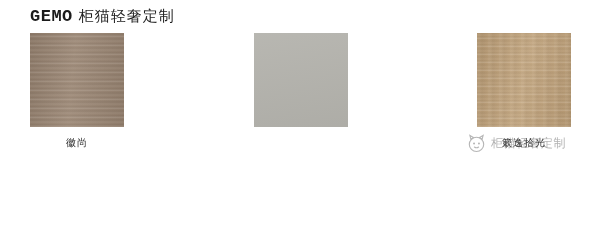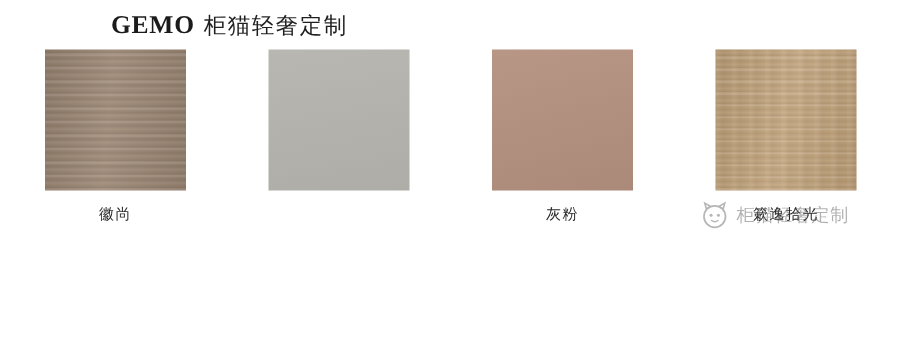--- a/index.html
+++ b/index.html
@@ -22,22 +22,21 @@
     top: 7px;
     display: flex;
     align-items: baseline;
     white-space: nowrap;
   }
   .brand-latin {
     font-size: 17px;
     font-weight: bold;
     letter-spacing: 0.5px;
     color: #1b1b1b;
-    font-family: Liberation Serif, serif;
-    margin-left: 44px;
+    font-family: Liberation Mono, monospace;
   }
   .brand-cn {
     font-size: 15px;
     font-weight: 500;
     color: #1f1f1f;
     margin-left: 6px;
     letter-spacing: 1px;
     font-family: "DejaVu Sans", "Liberation Sans", sans-serif;
   }
 
@@ -172,24 +171,20 @@
 
   <div class="swatch-cell">
     <div class="swatch-tile tex-taupe"></div>
     <div class="swatch-label">徽尚</div>
   </div>
 
   <div class="swatch-cell">
     <div class="swatch-tile tex-grey"></div>
   </div>
 
-  <div class="swatch-cell">
-    <div class="swatch-tile tex-rose"></div>
-    <div class="swatch-label">灰粉</div>
-  </div>
 
 
   <div class="swatch-cell">
     <div class="swatch-tile tex-oak"></div>
     <div class="swatch-label">簌逸拾光</div>
   </div>
 
 </div>
 
 <div class="watermark">

